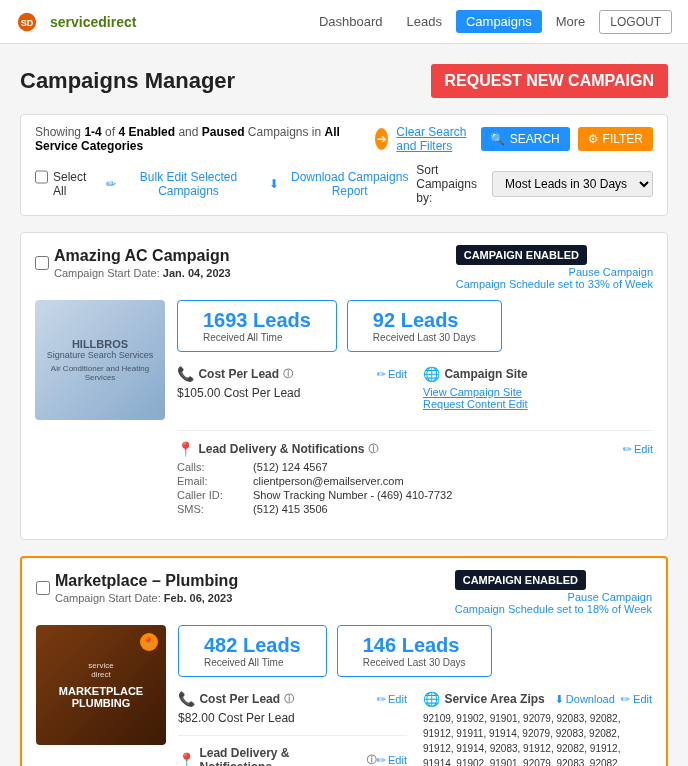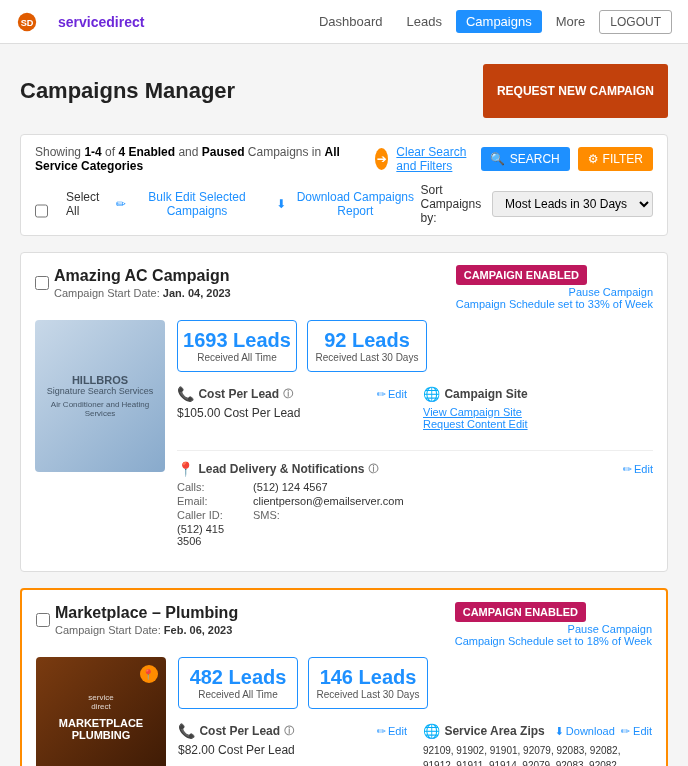--- a/index.html
+++ b/index.html
@@ -1,70 +1,70 @@
 <!DOCTYPE html>
 <html><head>
   <meta charset="utf-8">
   <style>
     * { box-sizing: border-box; margin: 0; padding: 0; }
     body { font-family: Arial, sans-serif; font-size: 13px; background: #f5f5f5; color: #333; width: 688px; }
 
     
     .nav { background: #fff; border-bottom: 1px solid #ddd; display: flex; align-items: center; padding: 0 16px; height: 44px; }
-    .nav-logo { display: flex; align-items: center; gap: 20px; font-weight: bold; color: #6d28d9; font-size: 14px; margin-right: auto; }
+    .nav-logo { display: flex; align-items: center; gap: 12px; font-weight: bold; color: #4d7c0f; font-size: 14px; margin-right: auto; }
     .nav-logo-icon { width: 22px; height: 22px; }
     .nav-links { display: flex; align-items: center; gap: 4px; }
     .nav-link { color: #555; text-decoration: none; padding: 4px 10px; font-size: 13px; }
     .nav-link.active { background: #1e90ff; color: #fff; border-radius: 3px; }
     .nav-logout { border: 1px solid #aaa; border-radius: 3px; padding: 4px 10px; font-size: 12px; color: #555; cursor: pointer; background: #fff; }
 
     
     .main { padding: 20px 20px; }
     .page-header { display: flex; align-items: center; justify-content: space-between; margin-bottom: 16px; }
     .page-title { font-size: 22px; font-weight: bold; color: #222; }
-    .btn-request { background: #c2410c; color: #fff; border: none; padding: 20px 14px; border-radius: 3px; font-size: 12px; cursor: pointer; font-weight: bold; }
+    .btn-request { background: #ef4444; color: #fff; border: none; padding: 8px 14px; border-radius: 3px; font-size: 16px; cursor: pointer; font-weight: bold; }
 
     
     .filter-bar { background: #fff; border: 1px solid #ddd; border-radius: 4px; padding: 10px 14px; margin-bottom: 16px; }
     .filter-top { display: flex; align-items: center; justify-content: space-between; }
     .filter-showing { font-size: 12px; color: #555; }
     .filter-showing strong { color: #000; }
     .filter-right { display: flex; align-items: center; gap: 8px; }
     .filter-arrow { background: #ff8c00; border-radius: 50%; width: 22px; height: 22px; display: flex; align-items: center; justify-content: center; color: #fff; font-size: 12px; }
     .clear-search { color: #1e90ff; font-size: 12px; cursor: pointer; text-decoration: underline; }
     .btn-search { background: #1e90ff; color: #fff; border: none; padding: 5px 10px; border-radius: 3px; font-size: 12px; cursor: pointer; display: flex; align-items: center; gap: 4px; }
     .btn-filter { background: #ff8c00; color: #fff; border: none; padding: 5px 10px; border-radius: 3px; font-size: 12px; cursor: pointer; display: flex; align-items: center; gap: 4px; }
     .filter-bottom { display: flex; align-items: center; justify-content: space-between; margin-top: 10px; }
     .filter-bottom-left { display: flex; align-items: center; gap: 12px; }
-    .select-all-wrap { display: flex; align-items: flex-end; gap: 18px; font-size: 12px; }
+    .select-all-wrap { display: flex; align-items: flex-start; gap: 5px; font-size: 12px; }
     .btn-bulk { background: none; border: none; color: #1e90ff; font-size: 12px; cursor: pointer; display: flex; align-items: center; gap: 4px; }
     .btn-download { background: none; border: none; color: #1e90ff; font-size: 12px; cursor: pointer; display: flex; align-items: center; gap: 4px; }
     .sort-wrap { display: flex; align-items: center; gap: 6px; font-size: 12px; }
     .sort-select { border: 1px solid #ccc; border-radius: 3px; padding: 4px 8px; font-size: 12px; }
 
     
     .campaign-card { background: #fff; border: 1px solid #ddd; border-radius: 4px; margin-bottom: 16px; padding: 14px; }
     .campaign-card.highlighted { border: 2px solid #ff8c00; }
     .campaign-header { display: flex; align-items: flex-start; justify-content: space-between; margin-bottom: 6px; }
     .campaign-header-left { display: flex; align-items: center; gap: 5px; }
     .campaign-title { font-size: 16px; font-weight: bold; color: #222; }
     .campaign-date { font-size: 11px; color: #666; margin-top: 2px; }
     .campaign-date strong { color: #333; }
-    .badge-enabled { background: #be185d; color: #fff; font-size: 11px; padding: 4px 8px; border-radius: 3px; font-weight: bold; white-space: nowrap; }
+    .badge-enabled { background: #0f172a; color: #fff; font-size: 11px; padding: 4px 8px; border-radius: 3px; font-weight: bold; white-space: nowrap; }
     .campaign-actions { text-align: right; margin-top: 4px; }
     .campaign-actions a { color: #1e90ff; font-size: 11px; text-decoration: none; display: block; }
 
     
     .campaign-body { display: flex; gap: 12px; margin-top: 10px; }
     .campaign-image-placeholder { width: 130px; height: 120px; border-radius: 4px; flex-shrink: 0; overflow: hidden; position: relative; }
     .campaign-right { flex: 1; }
 
     
     .stats-row { display: flex; gap: 10px; margin-bottom: 14px; }
-    .stat-box { border: 1px solid #1e90ff; border-radius: 4px; padding: 8px 0; text-align: center; min-width: 120px; }
+    .stat-box { border: 1px solid #1e90ff; border-radius: 4px; padding: 8px 25px; min-width: 120px; }
     .stat-number { color: #1e90ff; font-size: 20px; font-weight: bold; }
     .stat-sub { font-size: 10px; color: #555; }
 
     
     .info-section { margin-bottom: 10px; }
     .info-section-header { display: flex; align-items: center; justify-content: space-between; margin-bottom: 4px; }
     .info-section-title { font-size: 12px; font-weight: bold; color: #444; display: flex; align-items: center; gap: 4px; }
     .edit-link { color: #1e90ff; font-size: 11px; cursor: pointer; display: flex; align-items: center; gap: 2px; }
     .info-value { font-size: 12px; color: #333; }
     .info-grid { display: grid; grid-template-columns: 70px 1fr; gap: 2px 6px; font-size: 11px; }
@@ -182,21 +182,21 @@
         </div>
         <div class="campaign-actions">
           <a href="#">Pause Campaign</a>
           <a href="#">Campaign Schedule set to 33% of Week</a>
         </div>
       </div>
     </div>
 
     <div class="campaign-body">
 
-      <div class="campaign-image-placeholder img-ac" style="width:130px;height:152px;background:linear-gradient(135deg,#c8d8e8,#88aacc);border-radius:4px;display:flex;align-items:center;justify-content:center;flex-shrink:0;">
+      <div class="campaign-image-placeholder img-ac" style="width:130px;height:120px;background:linear-gradient(135deg,#c8d8e8,#88aacc);border-radius:4px;display:flex;align-items:center;justify-content:center;flex-shrink:0;">
         <div style="text-align:center;color:#456;">
           <div style="font-size:11px;font-weight:bold;">HILLBROS</div>
           <div style="font-size:9px;">Signature Search Services</div>
           <div style="font-size:8px;margin-top:4px;">Air Conditioner and Heating Services</div>
         </div>
       </div>
 
       <div class="campaign-right">
 
         <div class="stats-row">
@@ -252,20 +252,21 @@
             <span class="edit-link">
               <span>✏</span> Edit
             </span>
           </div>
           <div class="info-grid">
             <span class="label">Calls:</span>
             <span class="value">(512) 124 4567</span>
             <span class="label">Email:</span>
             <span class="value">clientperson@emailserver.com</span>
             <span class="label">Caller ID:</span>
+            <span class="value">Show Tracking Number - (469) 410-7732</span>
             <span class="label">SMS:</span>
             <span class="value">(512) 415 3506</span>
           </div>
         </div>
       </div>
     </div>
   </div>
 
   <div class="campaign-card highlighted">
     <div class="campaign-header">

